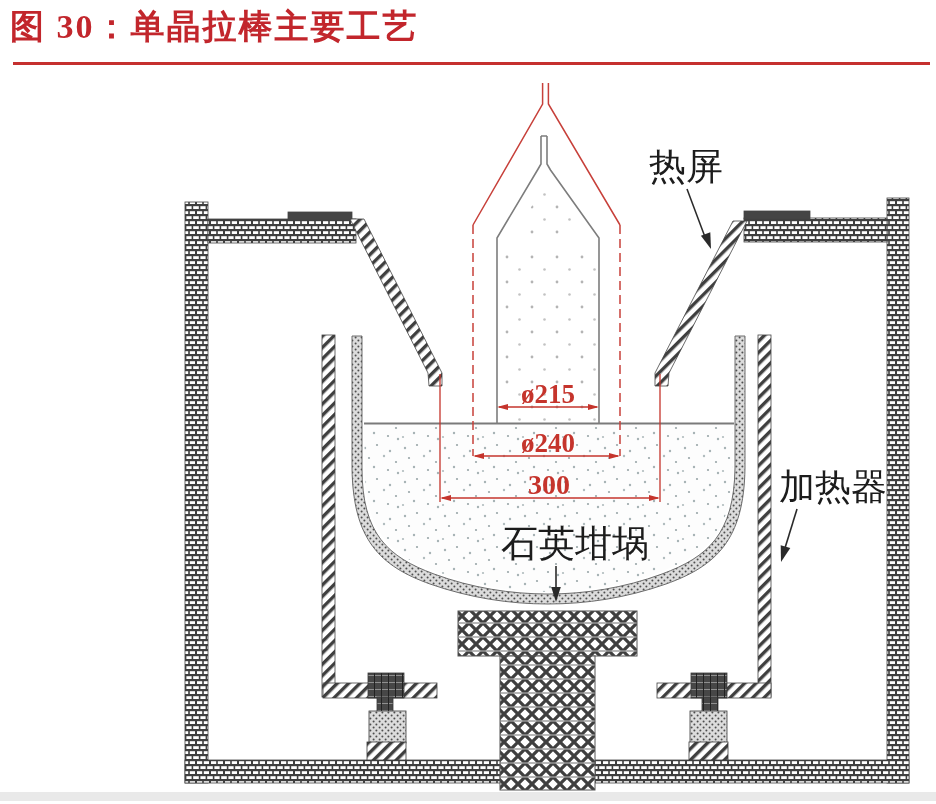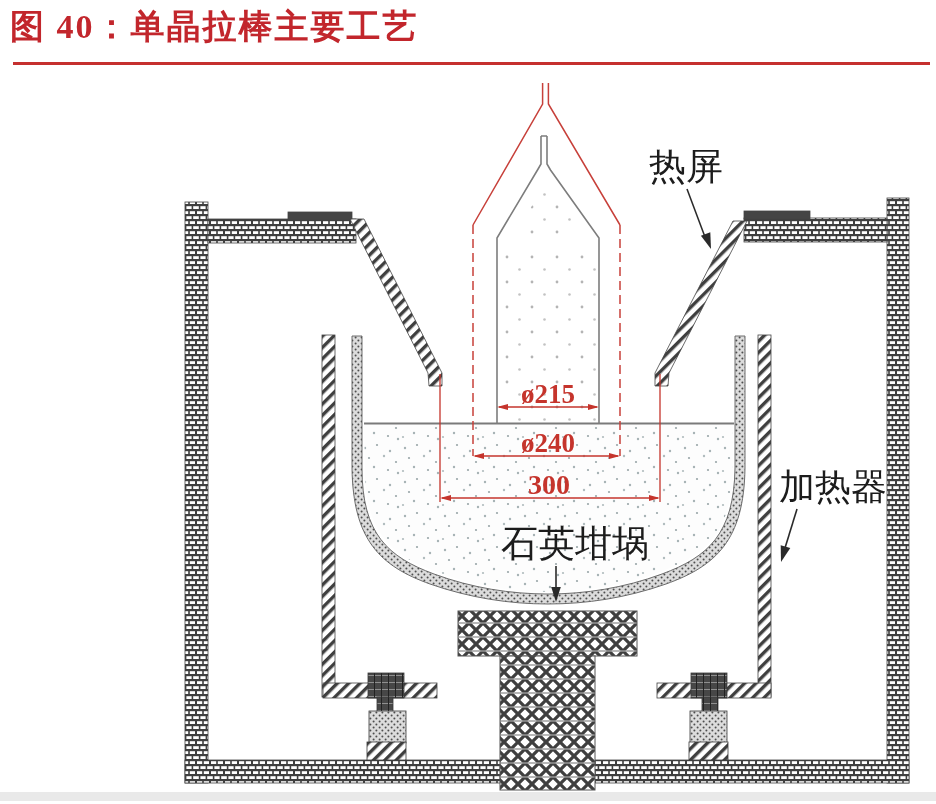--- a/index.html
+++ b/index.html
@@ -12,21 +12,21 @@
   .diagram-svg{position:absolute;left:0;top:0;}
   .bottom-strip{position:absolute;left:0;top:792px;width:936px;height:9px;background:#e9e9e9;}
   .cn-label{font-family:"Liberation Sans",sans-serif;font-weight:500;fill:#1c1c1c;}
   .dim-text{font-family:"Liberation Serif",serif;font-weight:700;fill:#c5342c;}
 </style>
 </head>
 <body>
 
 <div class="page">
 
-  <div class="figure-title">图 40：单晶拉棒主要工艺</div>
+  <div class="figure-title">图 30：单晶拉棒主要工艺</div>
   <div class="title-rule"></div>
 
   <svg class="diagram-svg" width="936" height="804" viewBox="0 0 936 804">
     <defs>
       <pattern id="brick" width="14" height="10" patternUnits="userSpaceOnUse">
         <rect width="14" height="10" fill="#3f3f3f"></rect>
         <rect x="1" y="1.2" width="5.2" height="2.8" fill="#fff"></rect>
         <rect x="7.8" y="1.2" width="5.2" height="2.8" fill="#fff"></rect>
         <rect x="-2.4" y="6.2" width="5.2" height="2.8" fill="#fff"></rect>
         <rect x="4.4" y="6.2" width="5.2" height="2.8" fill="#fff"></rect>

